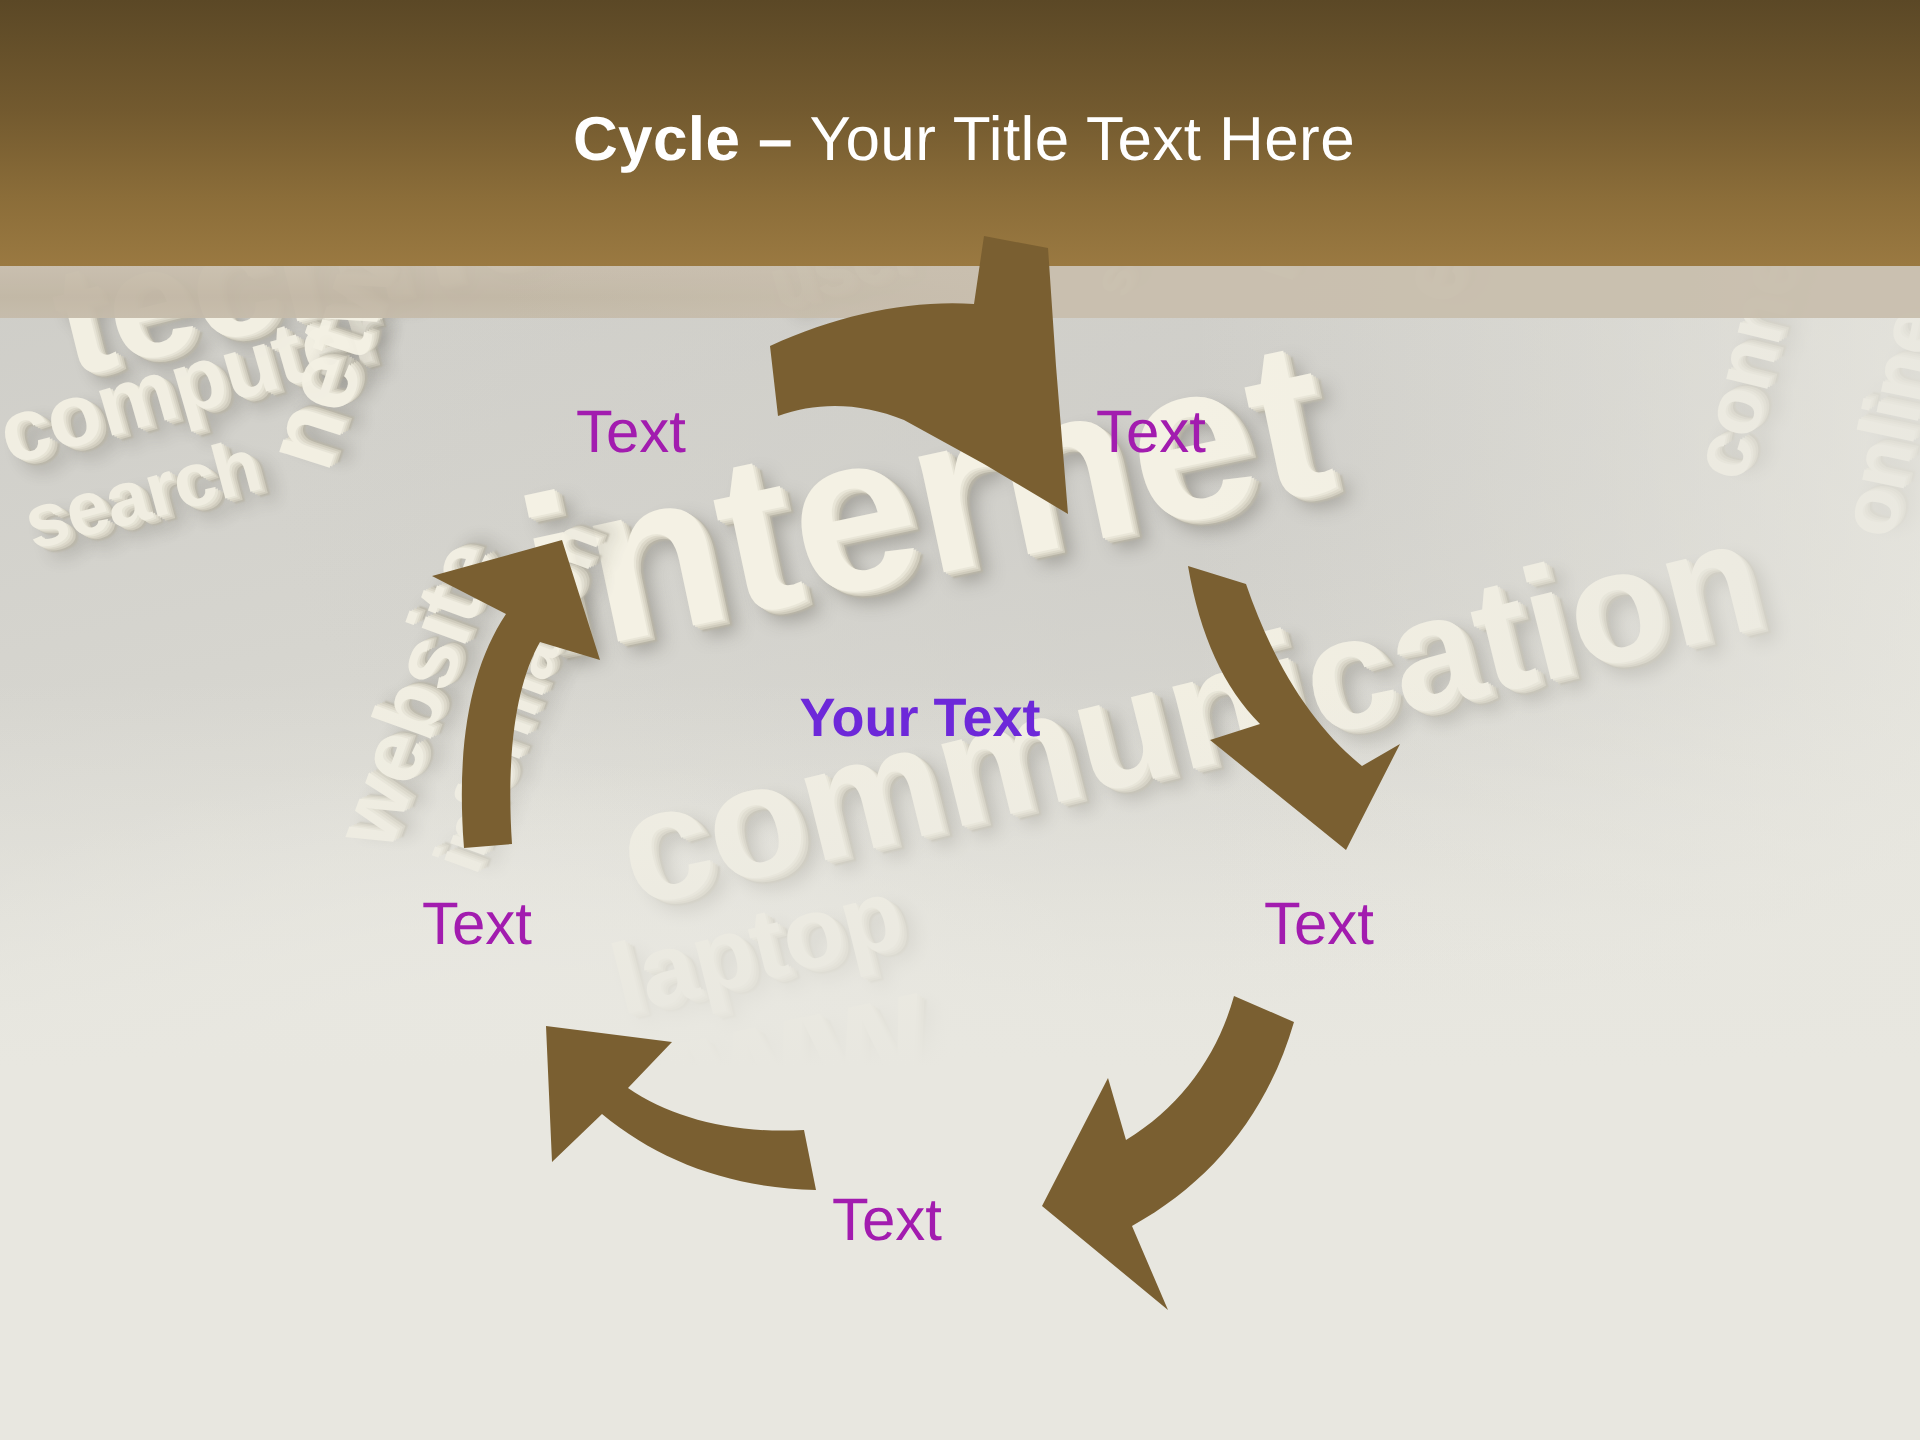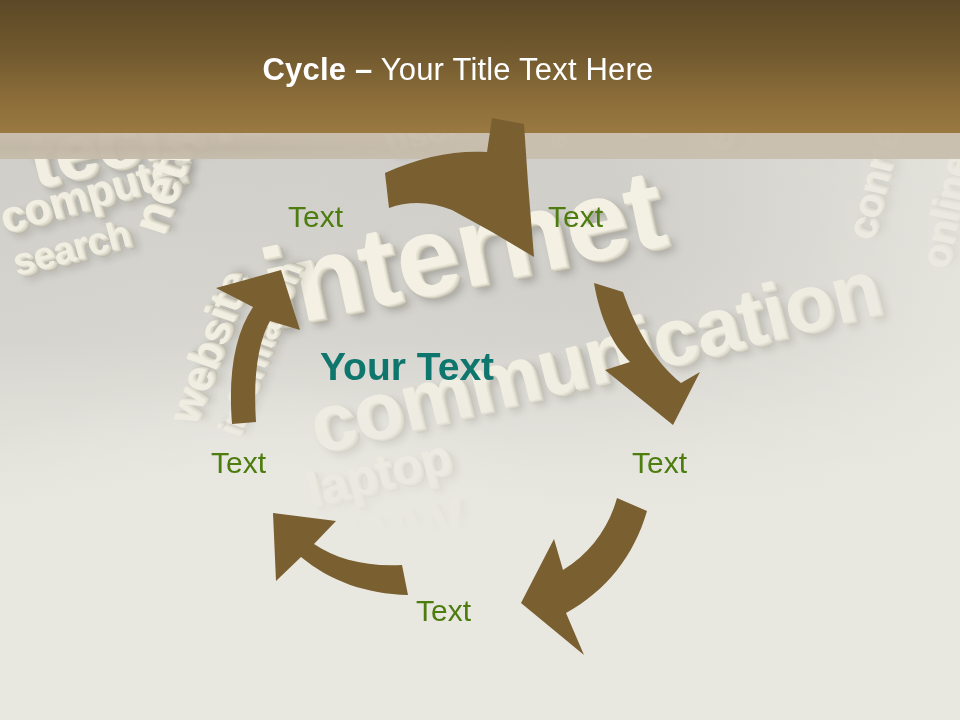--- a/index.html
+++ b/index.html
@@ -81,20 +81,21 @@
     left: 0;
     top: 0;
     width: 916px;
     text-align: center;
     margin-top: 52px;
     color: #ffffff;
     font-size: 31px;
     font-family: "Liberation Sans", sans-serif;
     letter-spacing: 0.2px;
     white-space: nowrap;
+    padding-left: 24px;
   }
   #header-title .strong { font-weight: bold; }
 
   #subband {
     position: absolute;
     left: 0;
     top: 133px;
     width: 960px;
     height: 26px;
     background: linear-gradient(to bottom, #c9bfae 0%, #c2b7a5 60%, #c6bcab 100%);
@@ -115,35 +116,36 @@
     width: 960px;
     height: 720px;
     z-index: 8;
     pointer-events: none;
   }
   #arrows svg { display: block; }
 
   
   .label {
     position: absolute;
-    color: #4d7c0f;
+    color: #a21caf;
     font-family: "Liberation Sans", sans-serif;
     font-size: 30px;
     font-weight: normal;
     white-space: nowrap;
     z-index: 9;
   }
   #center-text {
     position: absolute;
     left: 320px;
     top: 343px;
     width: 280px;
-    color: #0f766e;
-    font-family: "Liberation Sans", sans-serif;
-    font-size: 39px;
+    text-align: center;
+    color: #6d28d9;
+    font-family: "Liberation Sans", sans-serif;
+    font-size: 27px;
     font-weight: bold;
     line-height: 1.22;
     z-index: 9;
   }
 </style>
 </head>
 <body>
 
 <div id="slide">
 

